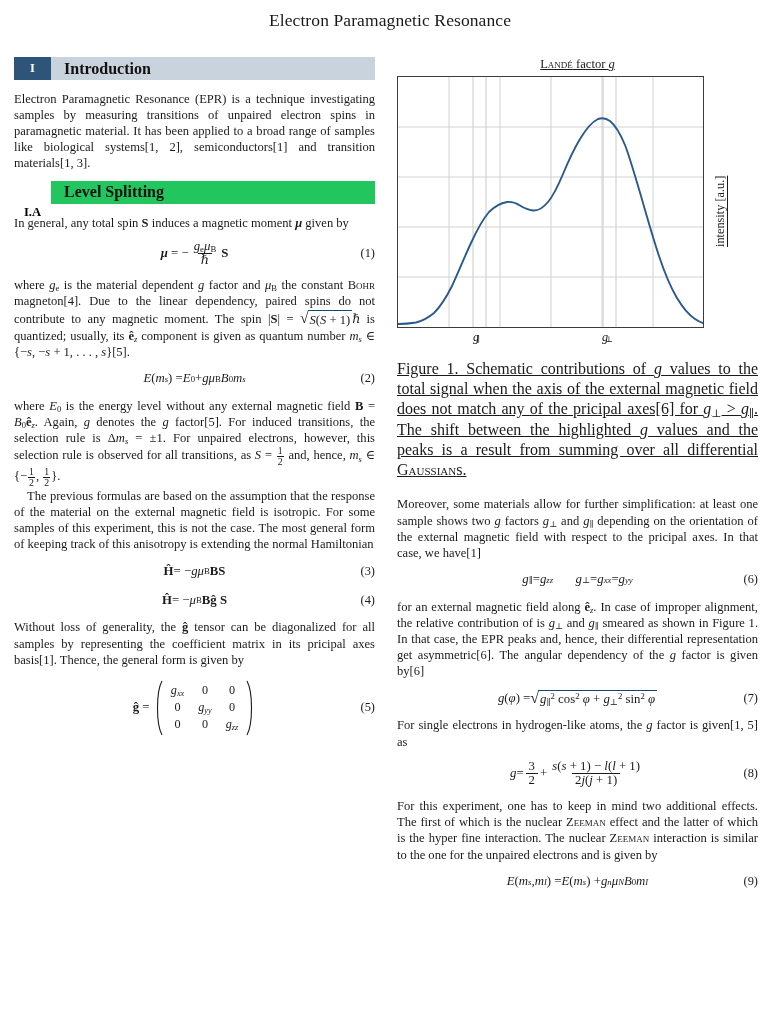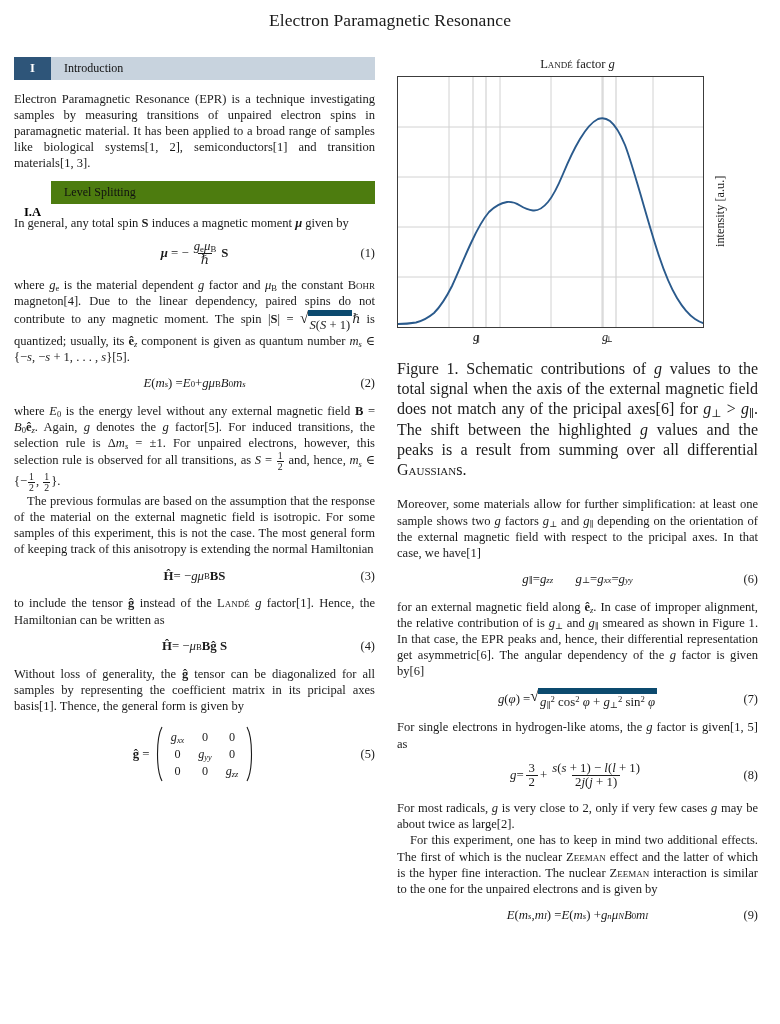--- a/index.html
+++ b/index.html
@@ -64,27 +64,27 @@
     justify-content: center;
     font-weight: bold;
     font-size: 12.6px;
     color: #ffffff;
   }
   .sec .name {
     flex: 1;
     display: flex;
     align-items: center;
     padding-left: 13px;
-    font-weight: normal;
-    font-size: 12px;
+    font-weight: bold;
+    font-size: 16px;
   }
   .sec.lvl1 .num { background: #2e5579; }
   .sec.lvl1 .name { background: #c8d3de; color: #111; }
   .sec.lvl2 .num { background: #aacc33; color: #000000; margin-top: 32px; }
-  .sec.lvl2 .name { background: #4d7c0f; color: #111; }
+  .sec.lvl2 .name { background: #22c55e; color: #111; }
 
   
   p.body {
     font-size: 12.55px;
     line-height: 1.285;
     text-align: justify;
     margin: 0 0 0 0;
     text-indent: 0;
     hyphens: manual;
   }
@@ -146,41 +146,42 @@
     line-height: 1.02;
     margin: 0 1px;
   }
   .sfrac .bot { border-top: 1px solid #1a1a1a; padding: 0 1px; }
   .sqrt {
     display: inline-flex;
     align-items: stretch;
   }
   .sqrt .radical { font-size: 1.25em; line-height: 1; }
   .sqrt .radicand {
-    border-top: 6px solid #0c4a6e;
+    border-top: 1px solid #0c4a6e;
     padding: 1px 2px 0 2px;
     margin-left: -1px;
   }
   .matrix {
     display: inline-flex;
     align-items: center;
   }
   .matrix table {
     border-collapse: collapse;
     margin: 0 1px;
   }
   .matrix td {
     padding: 1px 7px;
     text-align: center;
     font-size: 12.2px;
   }
 
   
   .figure {
     margin: 0 0 0 0;
+    text-decoration: underline;
   }
   .fig-title {
     text-align: center;
     font-size: 12.6px;
     margin-bottom: 4px;
   }
   .plotwrap {
     display: flex;
     align-items: stretch;
   }
@@ -280,21 +281,20 @@
             <span class="bot">2</span>
           </span>}.</p>
 
       <p class="body">The previous formulas are based on the assumption that the response of the material on the external magnetic field is isotropic. For some samples of this experiment, this is not the case. The most general form of keeping track of this anisotropy is extending the normal Hamiltonian</p>
 
       <div class="eq">
         <span class="mathbody"><span class="mb">Ĥ</span> = −<span class="mi">gμ</span><sub>B</sub><span class="mb">BS</span></span>
         <span class="tag">(3)</span>
       </div>
 
-      <p class="body noindent">to include the tensor <span class="mb">ĝ</span> instead of the <span class="sc">Landé</span> <span class="mi">g</span> factor[1]. Hence, the Hamiltonian can be written as</p>
 
       <div class="eq">
         <span class="mathbody"><span class="mb">Ĥ</span> = −<span class="mi">μ</span><sub>B</sub><span class="mb">Bĝ S</span></span>
         <span class="tag">(4)</span>
       </div>
 
       <p class="body noindent">Without loss of generality, the <span class="mb">ĝ</span> tensor can be diagonalized for all samples by representing the coefficient matrix in its pricipal axes basis[1]. Thence, the general form is given by</p>
 
       <div class="eq" style="margin-top:12px;">
         <span class="mathbody">
@@ -422,21 +422,20 @@
         <span class="mathbody"><span class="mi">g</span> = <span class="frac">
               <span class="top">3</span>
               <span class="bot">2</span>
             </span> + <span class="frac">
               <span class="top"><span class="mi">s</span>(<span class="mi">s</span> + 1) − <span class="mi">l</span>(<span class="mi">l</span> + 1)</span>
               <span class="bot">2<span class="mi">j</span>(<span class="mi">j</span> + 1)</span>
             </span></span>
         <span class="tag">(8)</span>
       </div>
 
-      <p class="body noindent">For most radicals, <span class="mi">g</span> is very close to 2, only if very few cases <span class="mi">g</span> may be about twice as large[2].</p>
 
       <p class="body">For this experiment, one has to keep in mind two additional effects. The first of which is the nuclear <span class="sc">Zeeman</span> effect and the latter of which is the hyper fine interaction. The nuclear <span class="sc">Zeeman</span> interaction is similar to the one for the unpaired electrons and is given by</p>
 
       <div class="eq">
         <span class="mathbody"><span class="mi">E</span>(<span class="mi">m</span><sub><span class="mi">s</span></sub>, <span class="mi">m</span><sub><span class="mi">I</span></sub>) = <span class="mi">E</span>(<span class="mi">m</span><sub><span class="mi">s</span></sub>) + <span class="mi">g</span><sub><span class="mi">n</span></sub><span class="mi">μ</span><sub><span class="mi">N</span></sub><span class="mi">B</span><sub>0</sub><span class="mi">m</span><sub><span class="mi">I</span></sub></span>
         <span class="tag">(9)</span>
       </div>
 
     </div>
   </div>

